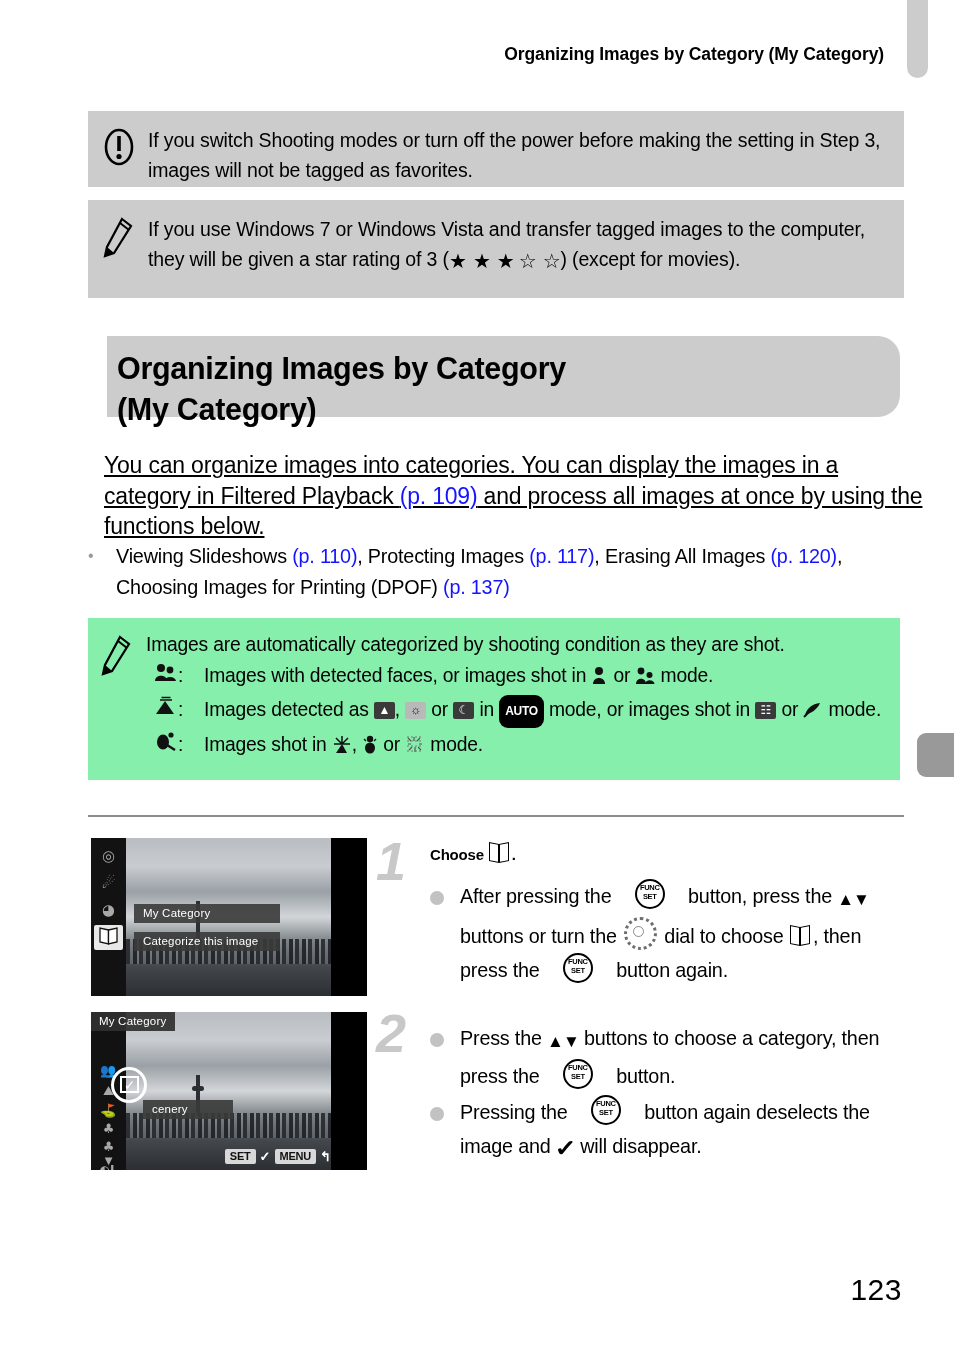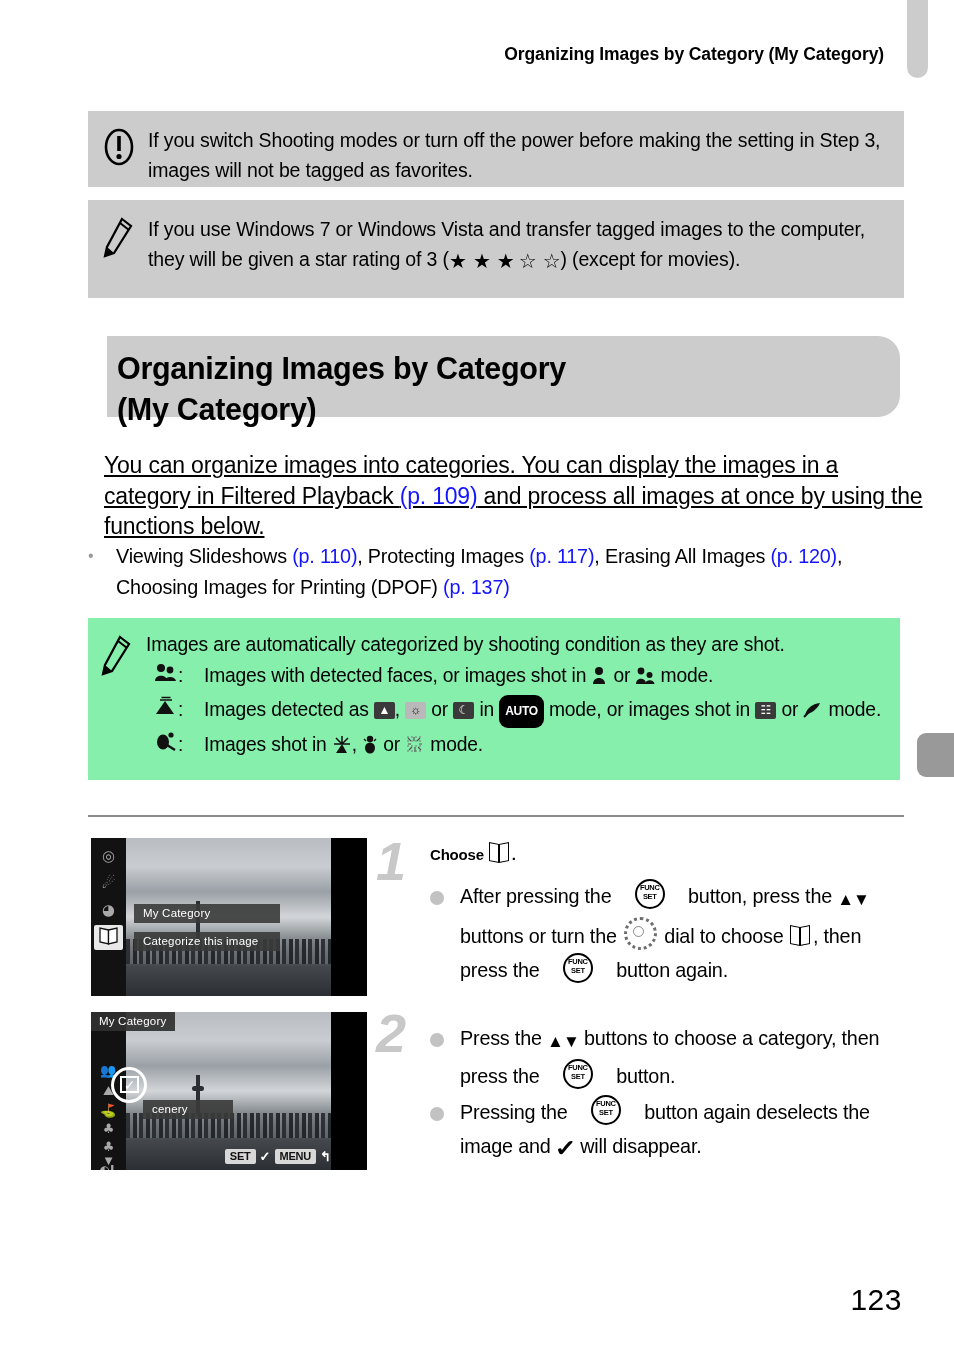--- a/index.html
+++ b/index.html
@@ -459,21 +459,21 @@
     padding: 1px 5px 2px 5px;
     border-radius: 2px;
     letter-spacing: -0.2px;
   }
   .cam-bottom .wht { color: #fff; font-size: 13px; font-weight: bold; }
 
   
   .page-number {
     position: absolute;
     right: 52px;
-    bottom: 28px;
+    bottom: 38px;
     font-size: 30px;
     letter-spacing: 0.5px;
   }
 </style>
 </head>
 <body>
 
 <div class="page-header">Organizing Images by Category (My Category)</div>
 <div class="thumb-tab-top"></div>
 <div class="thumb-tab-mid"></div>

